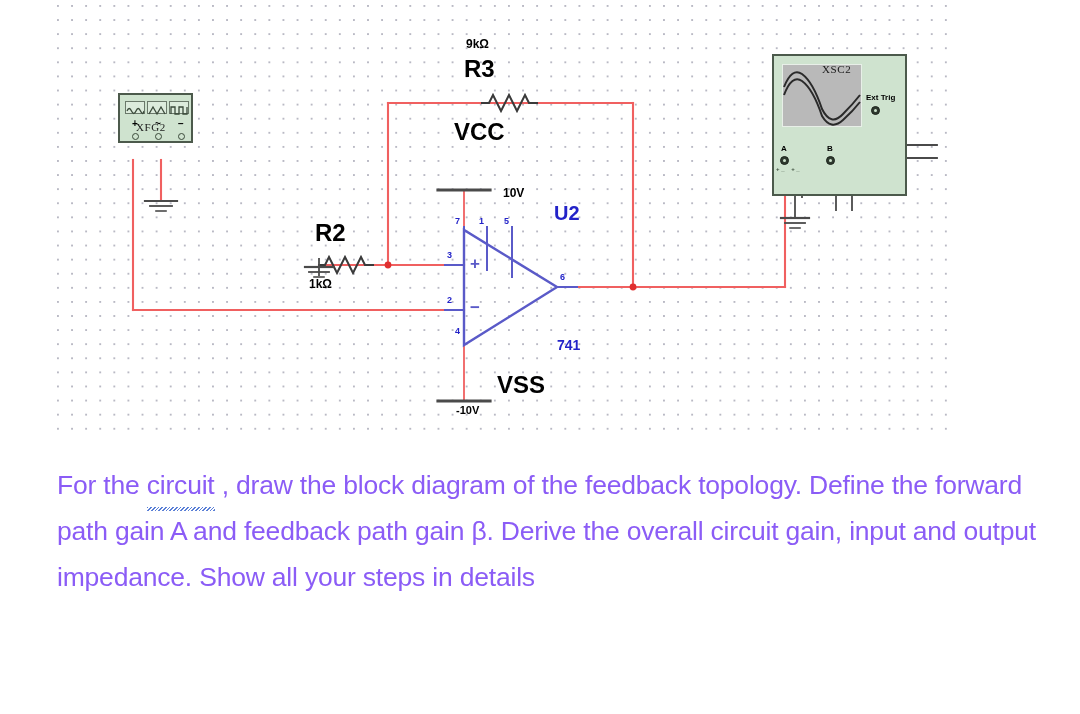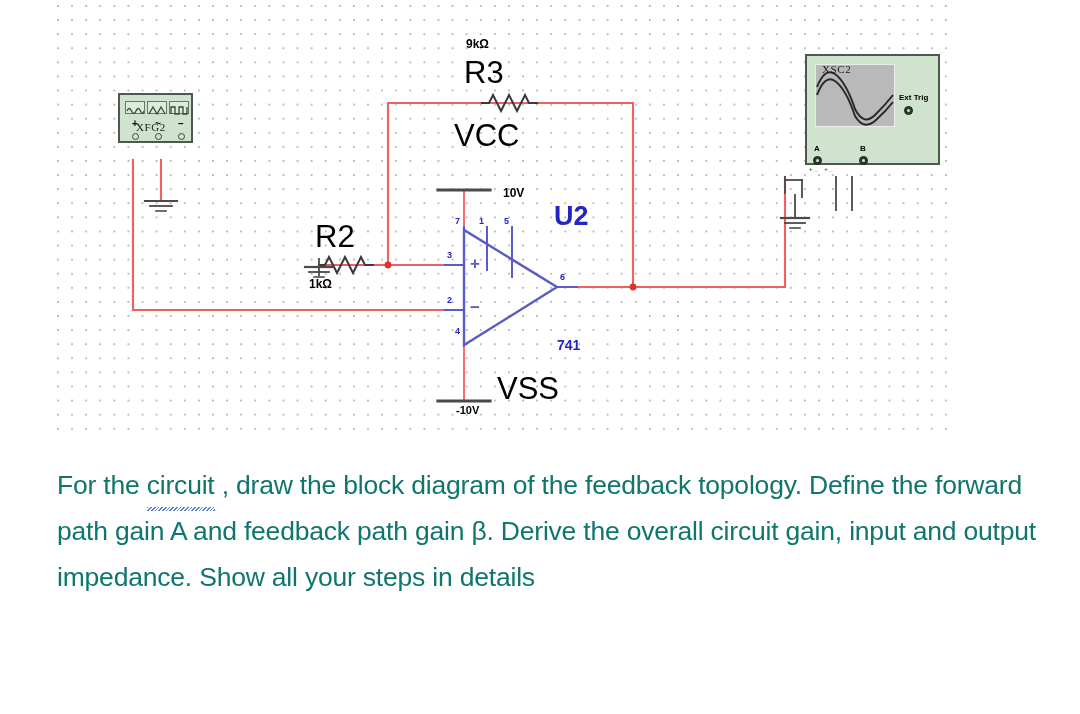--- a/index.html
+++ b/index.html
@@ -40,37 +40,37 @@
 
   
   .lbl {
     position: absolute;
     white-space: nowrap;
     color: #000000;
     font-family: "Liberation Sans", sans-serif;
     line-height: 1;
   }
   .lbl-big {
-    font-size: 31px;
-    font-weight: 400;
+    font-size: 24px;
+    font-weight: 700;
     letter-spacing: 0px;
   }
   .lbl-small {
     font-size: 12px;
     font-weight: 700;
   }
   .lbl-tiny {
     font-size: 10px;
     font-weight: 700;
   }
   .lbl-blue {
     color: #2323c8;
   }
   .lbl-u2 {
-    font-size: 27px;
+    font-size: 20px;
     font-weight: 700;
     color: #2323c8;
   }
   .lbl-741 {
     font-size: 14px;
     font-weight: 700;
     color: #2323c8;
   }
   .lbl-instr {
     font-size: 11px;
@@ -129,21 +129,21 @@
     box-sizing: border-box;
     background: #cfe3cf;
   }
 
   
   #question-block {
     position: absolute;
     left: 57px;
     top: 462px;
     width: 990px;
-    color: #0f766e;
+    color: #8b5cf6;
     font-family: "Liberation Sans", sans-serif;
     font-size: 26.5px;
     line-height: 46px;
     font-weight: 400;
     letter-spacing: -0.2px;
   }
   .spellcheck {
     display: inline-block;
     position: relative;
   }
@@ -255,21 +255,21 @@
     </div>
     <span class="lbl lbl-tiny" style="left:12px; top:24px;">+</span>
     <span class="lbl lbl-tiny" style="left:35px; top:24px;">~</span>
     <span class="lbl lbl-tiny" style="left:58px; top:24px;">−</span>
     <div class="term-ring" style="left:12px; top:38px;"></div>
     <div class="term-ring" style="left:35px; top:38px;"></div>
     <div class="term-ring" style="left:58px; top:38px;"></div>
   </div>
   <span class="lbl lbl-instr" style="left:79px; top:117px;">XFG2</span>
 
-  <div class="instrument-body" style="left:748px; top:49px; width:135px; height:111px;">
+  <div class="instrument-body" style="left:715px; top:49px; width:135px; height:142px;">
     <div class="scope-screen" style="left:8px; top:8px; width:80px; height:63px;">
       <svg width="78" height="61" viewBox="0 0 78 61">
         <path d="M1 22 Q9 2 19 9 Q30 17 39 44 Q48 62 60 49 Q70 39 77 30" stroke="#2a2a2a" stroke-width="2" fill="none"></path>
         <path d="M1 30 Q9 9 19 16 Q30 24 39 51 Q48 66 60 55 Q70 46 77 37" stroke="#2a2a2a" stroke-width="2" fill="none"></path>
       </svg>
     </div>
     <span class="lbl lbl-tiny" style="left:92px; top:38px; font-size:8px;">Ext Trig</span>
     <div class="term-dot" style="left:97px; top:50px;"></div>
     <span class="lbl lbl-tiny" style="left:7px; top:89px; font-size:8px;">A</span>
     <span class="lbl lbl-tiny" style="left:53px; top:89px; font-size:8px;">B</span>

